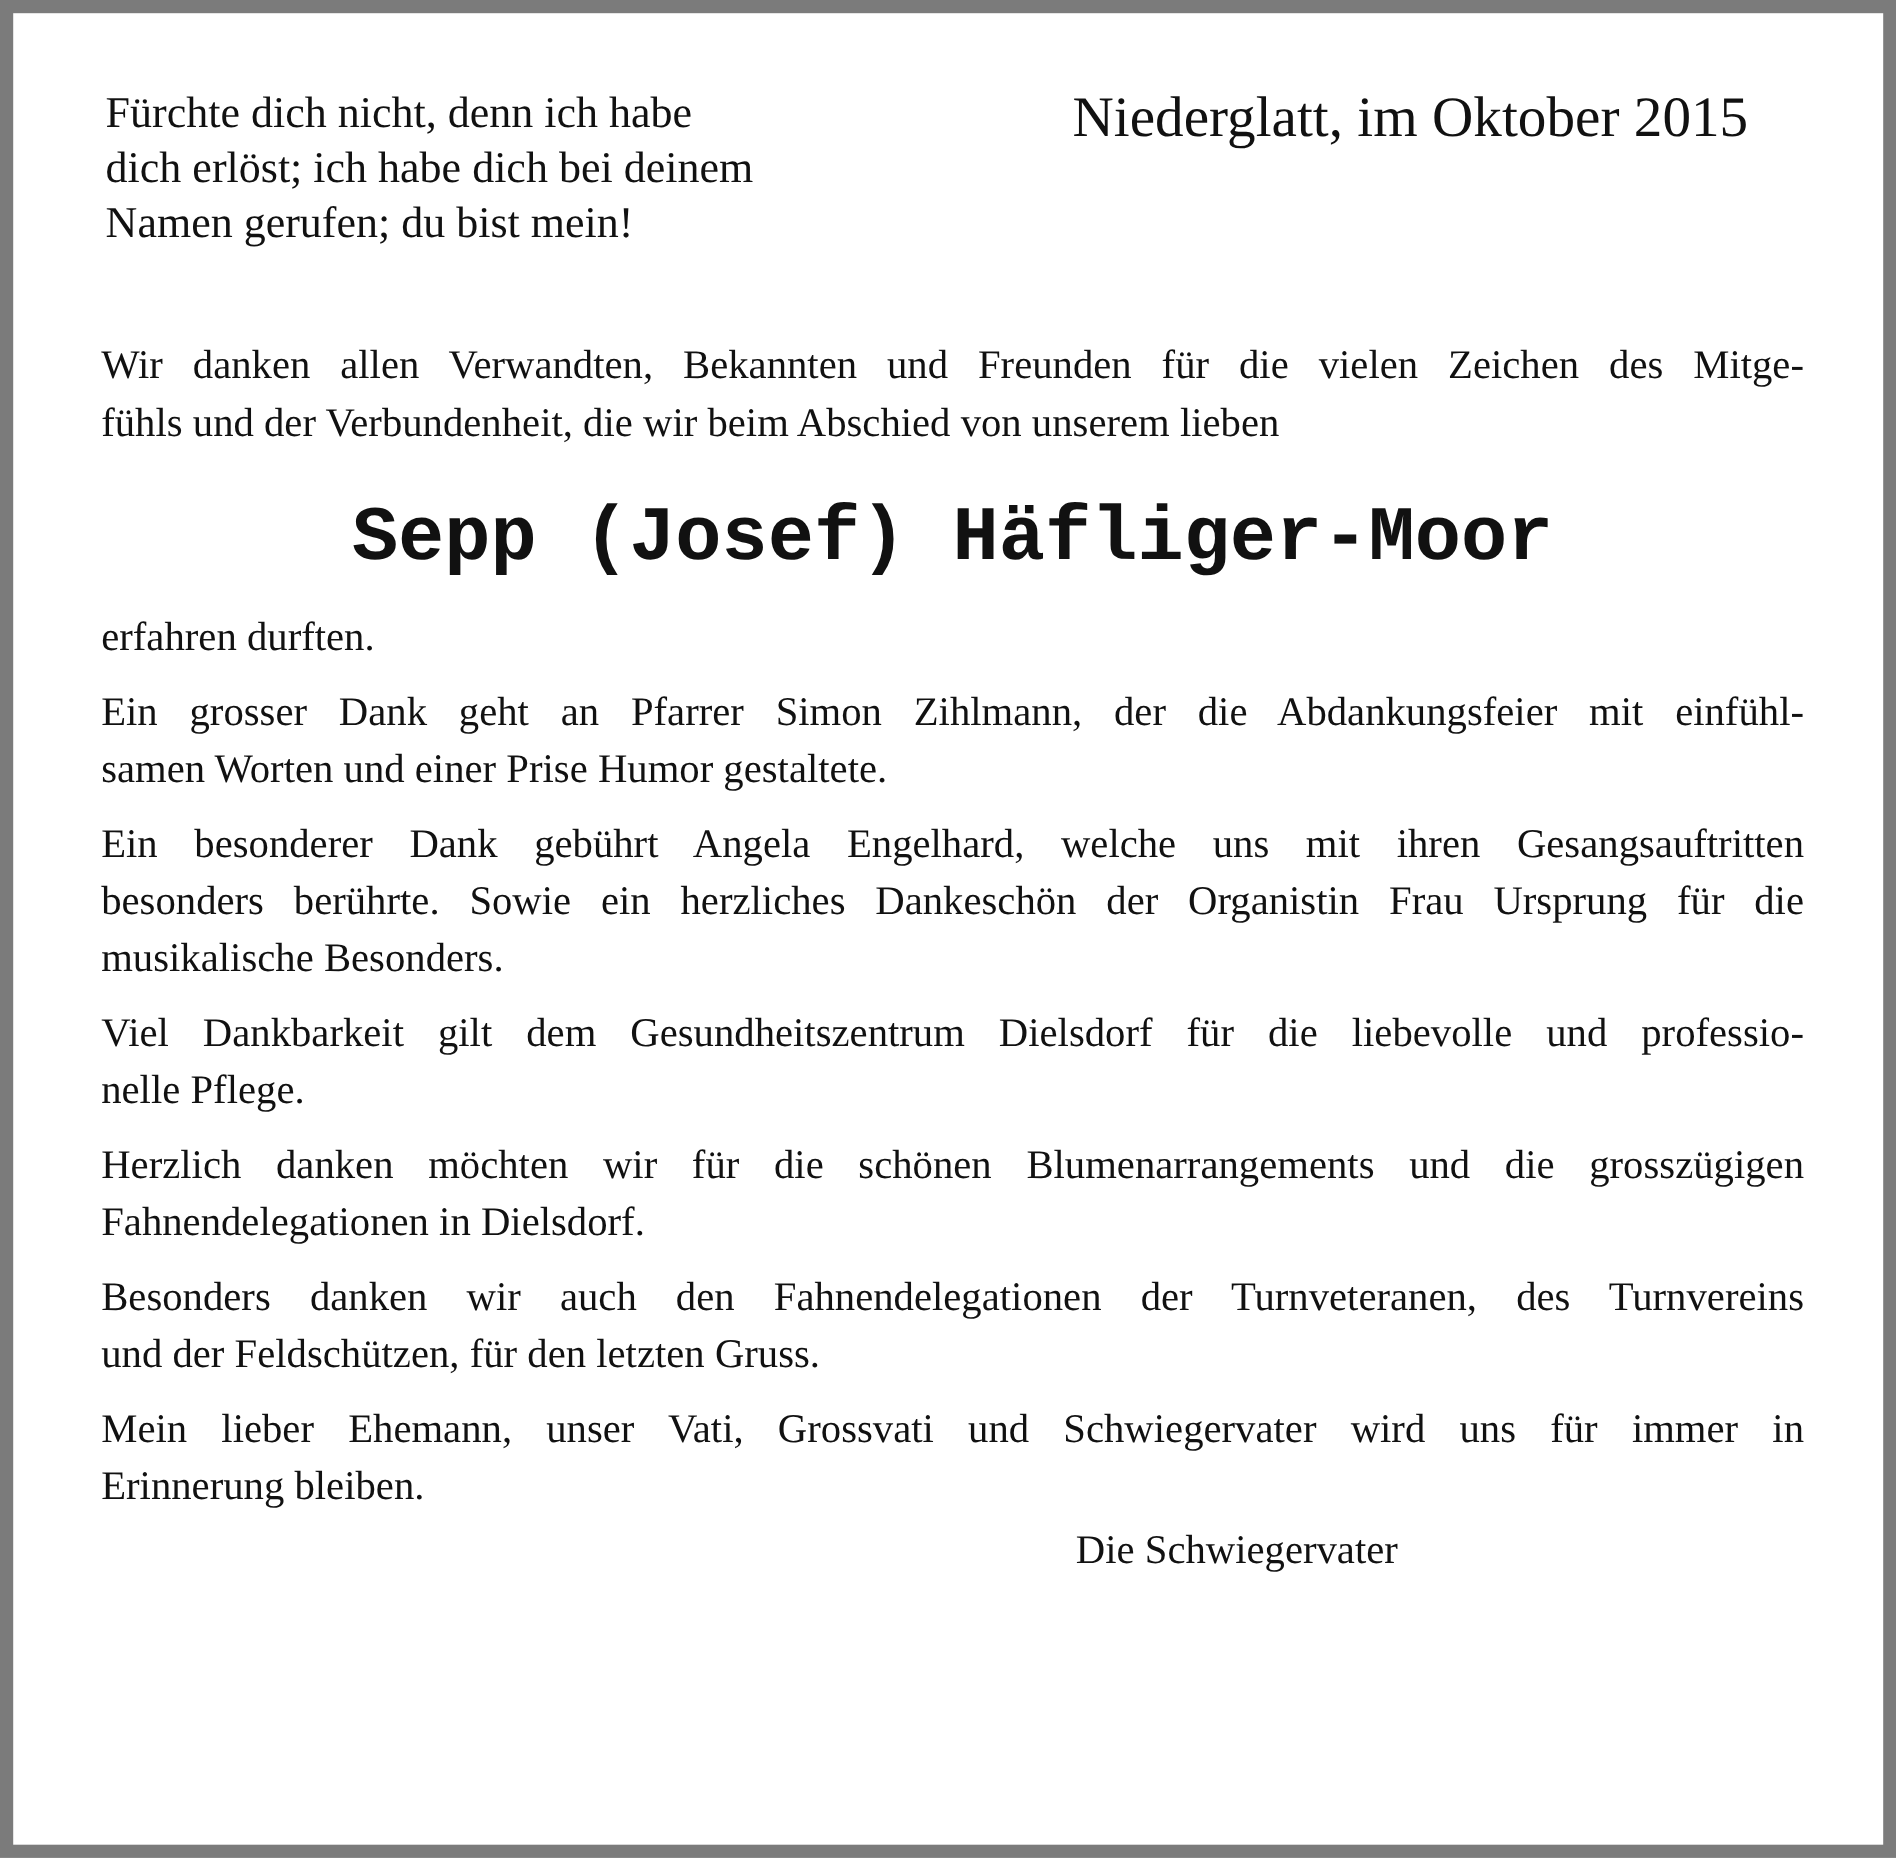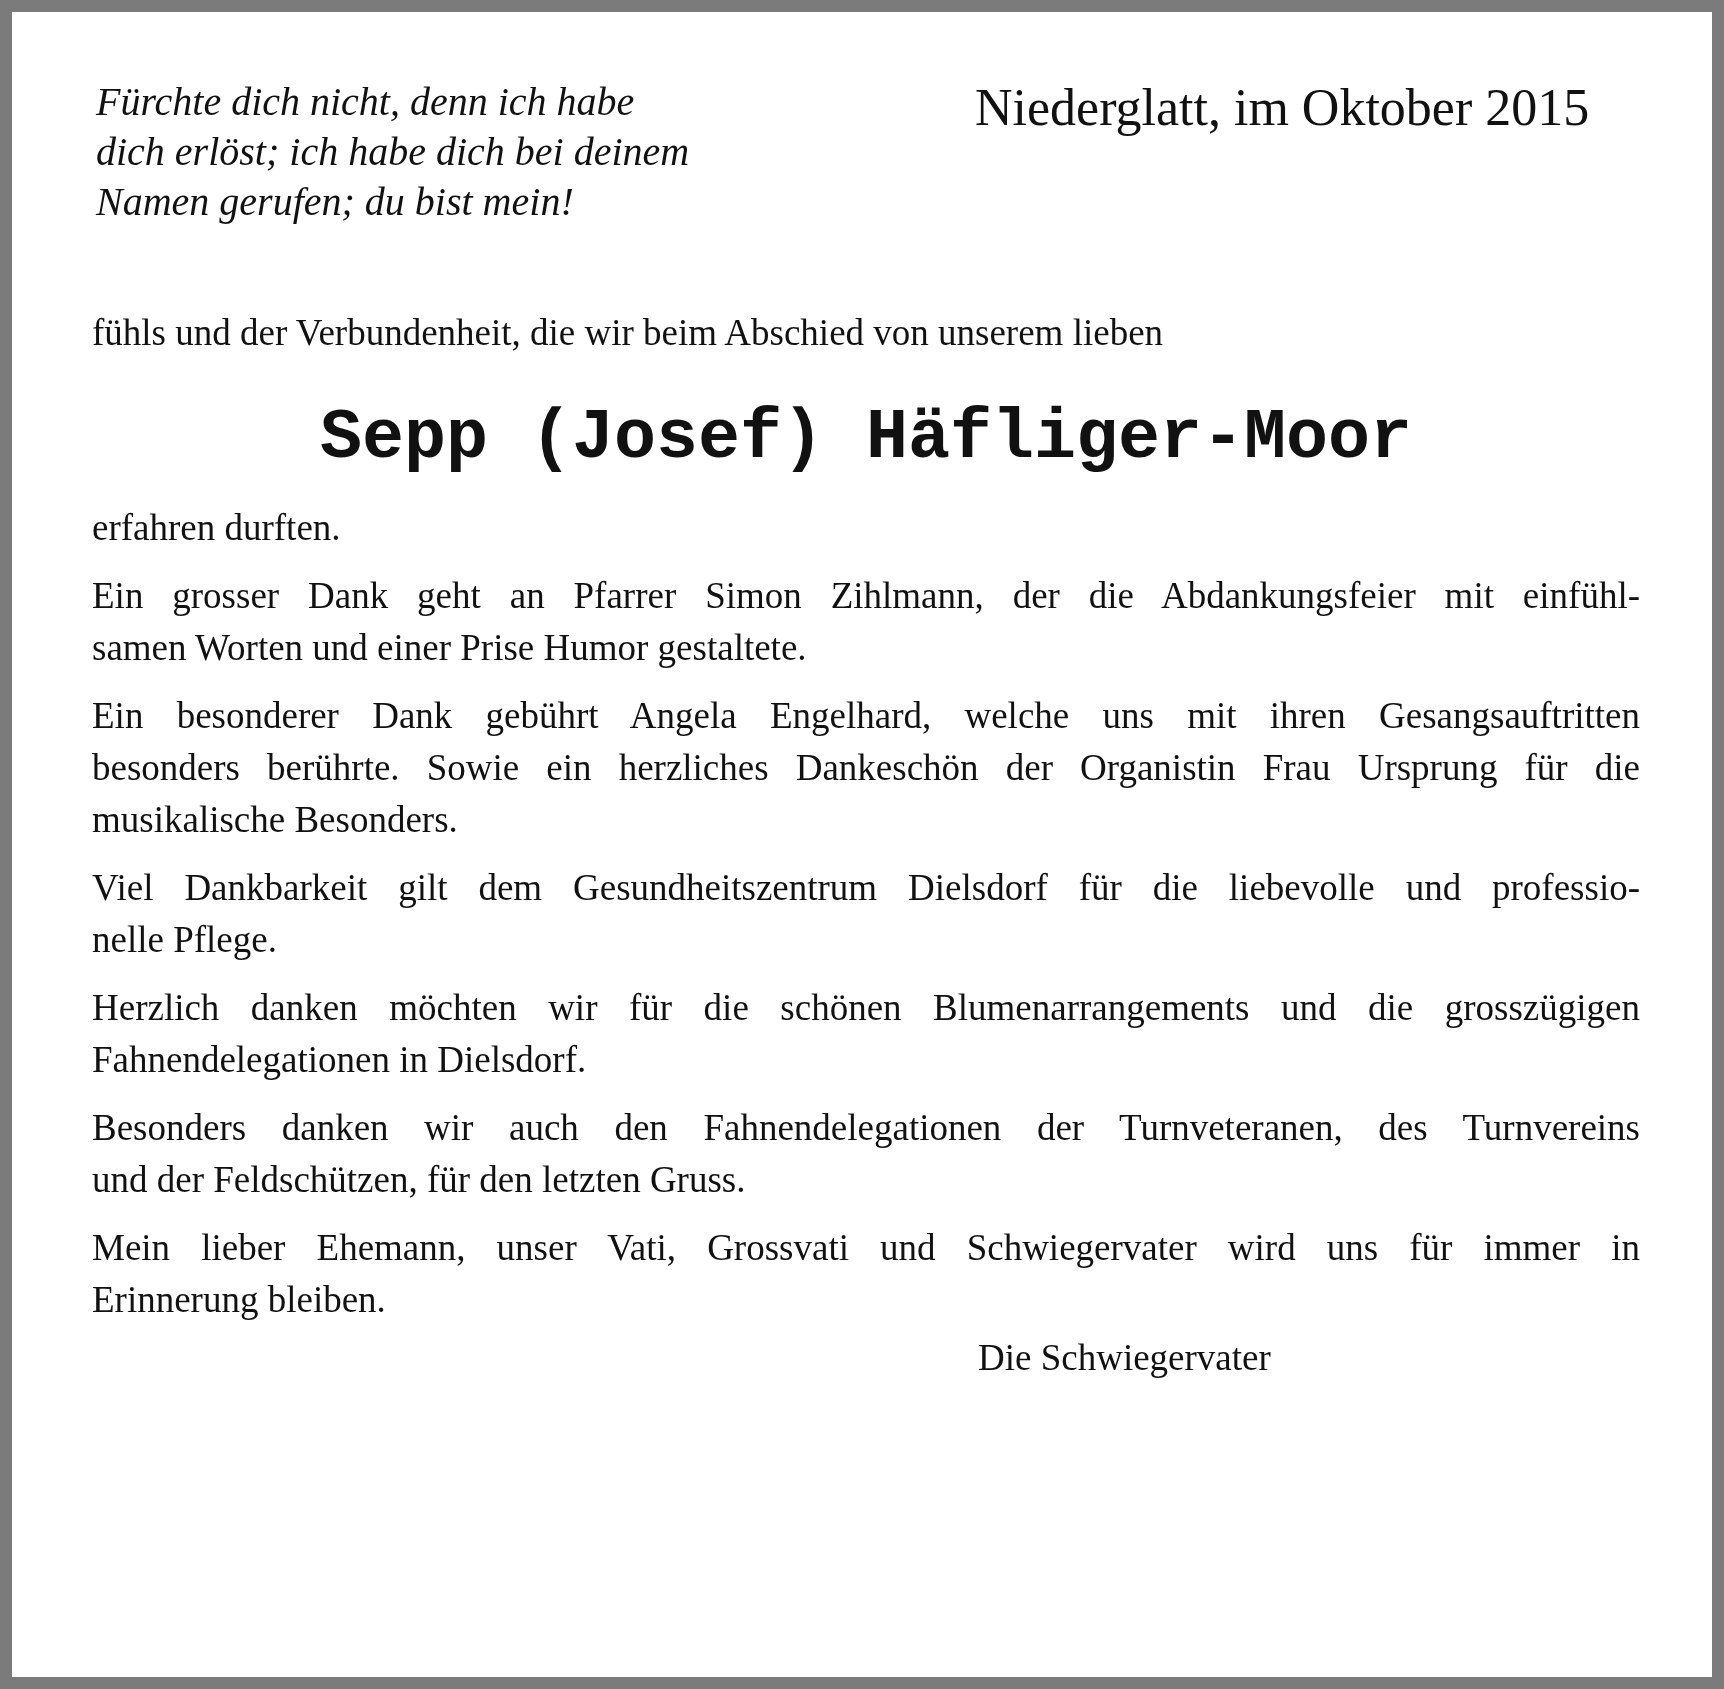--- a/index.html
+++ b/index.html
@@ -20,21 +20,20 @@
   }
   .content {
     position: relative;
     box-sizing: border-box;
     width: 100%;
     height: 100%;
     padding: 65px 72px 0 80px;
   }
   
   .quote {
-    font-style: italic;
     font-size: 40px;
     line-height: 50px;
     margin-left: 4px;
   }
   
   .dateline {
     position: absolute;
     left: 963px;
     top: 72px;
     font-size: 52px;
@@ -90,20 +89,21 @@
     <div class="quote">
         <div class="line">Fürchte dich nicht, denn ich habe</div>
         <div class="line">dich erlöst; ich habe dich bei deinem</div>
         <div class="line">Namen gerufen; du bist mein!</div>
       </div>
 
     <div class="dateline">Niederglatt, im Oktober 2015</div>
 
 
     <div class="bodytext intro">
+        <div class="line fill">Wir danken allen Verwandten, Bekannten und Freunden für die vielen Zeichen des Mitge-</div>
         <div class="line">fühls und der Verbundenheit, die wir beim Abschied von unserem lieben</div>
       </div>
 
     <div class="deceased">Sepp (Josef) Häfliger-Moor</div>
 
     <div id="paragraphs">
         <div class="bodytext para first-after-name">
           <div class="line">erfahren durften.</div>
         </div>
         <div class="bodytext para">

